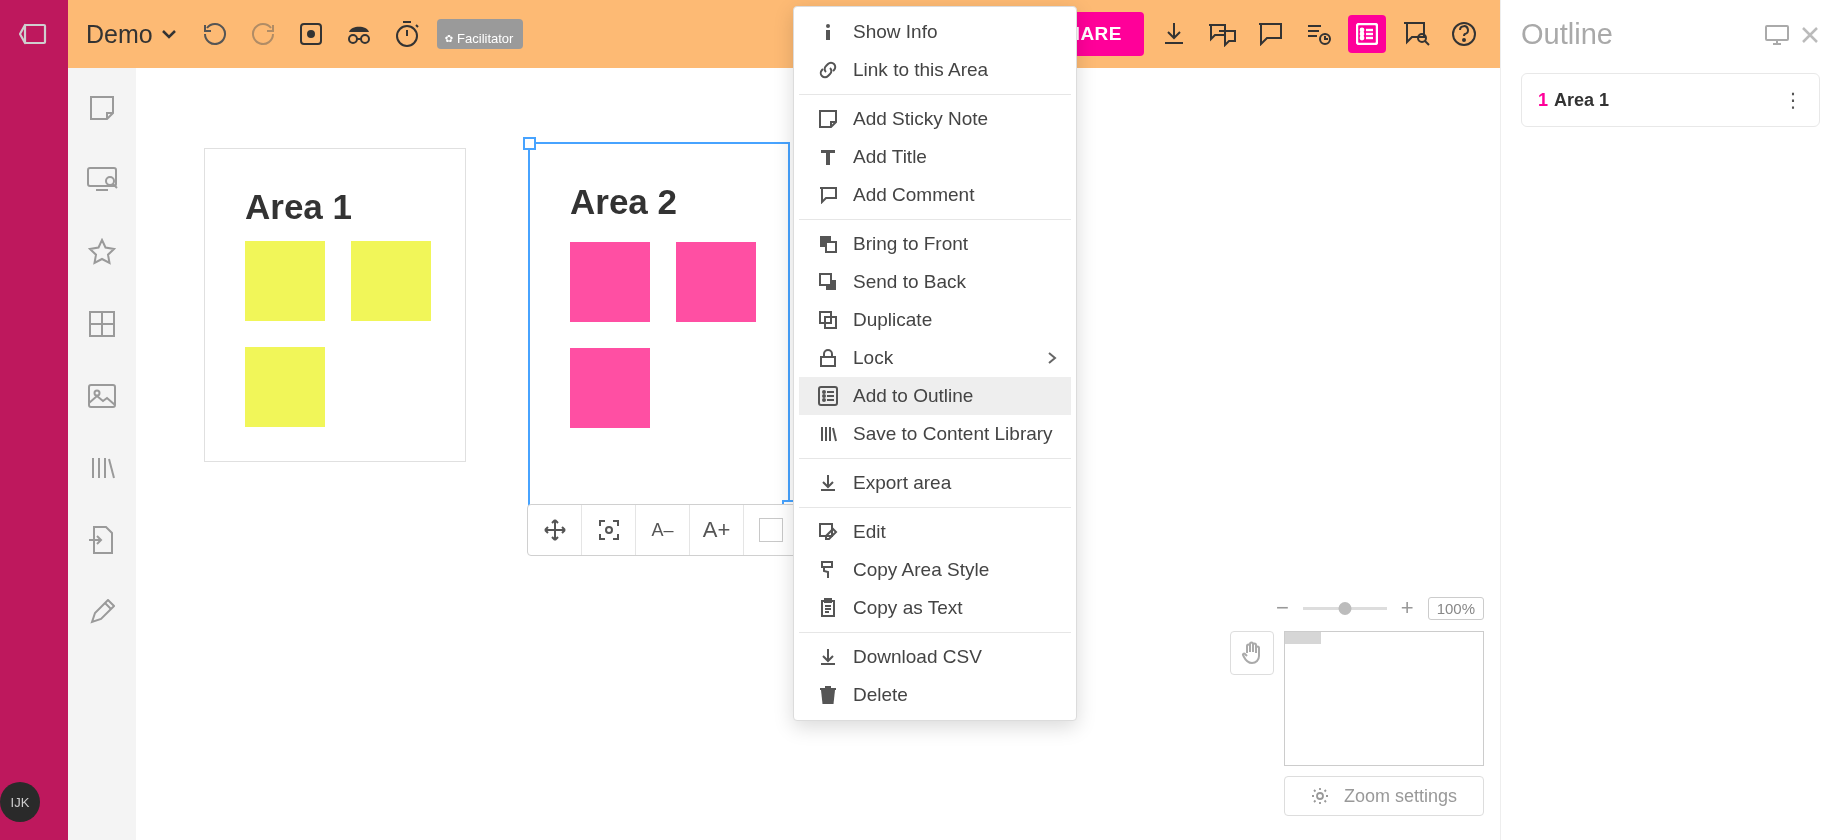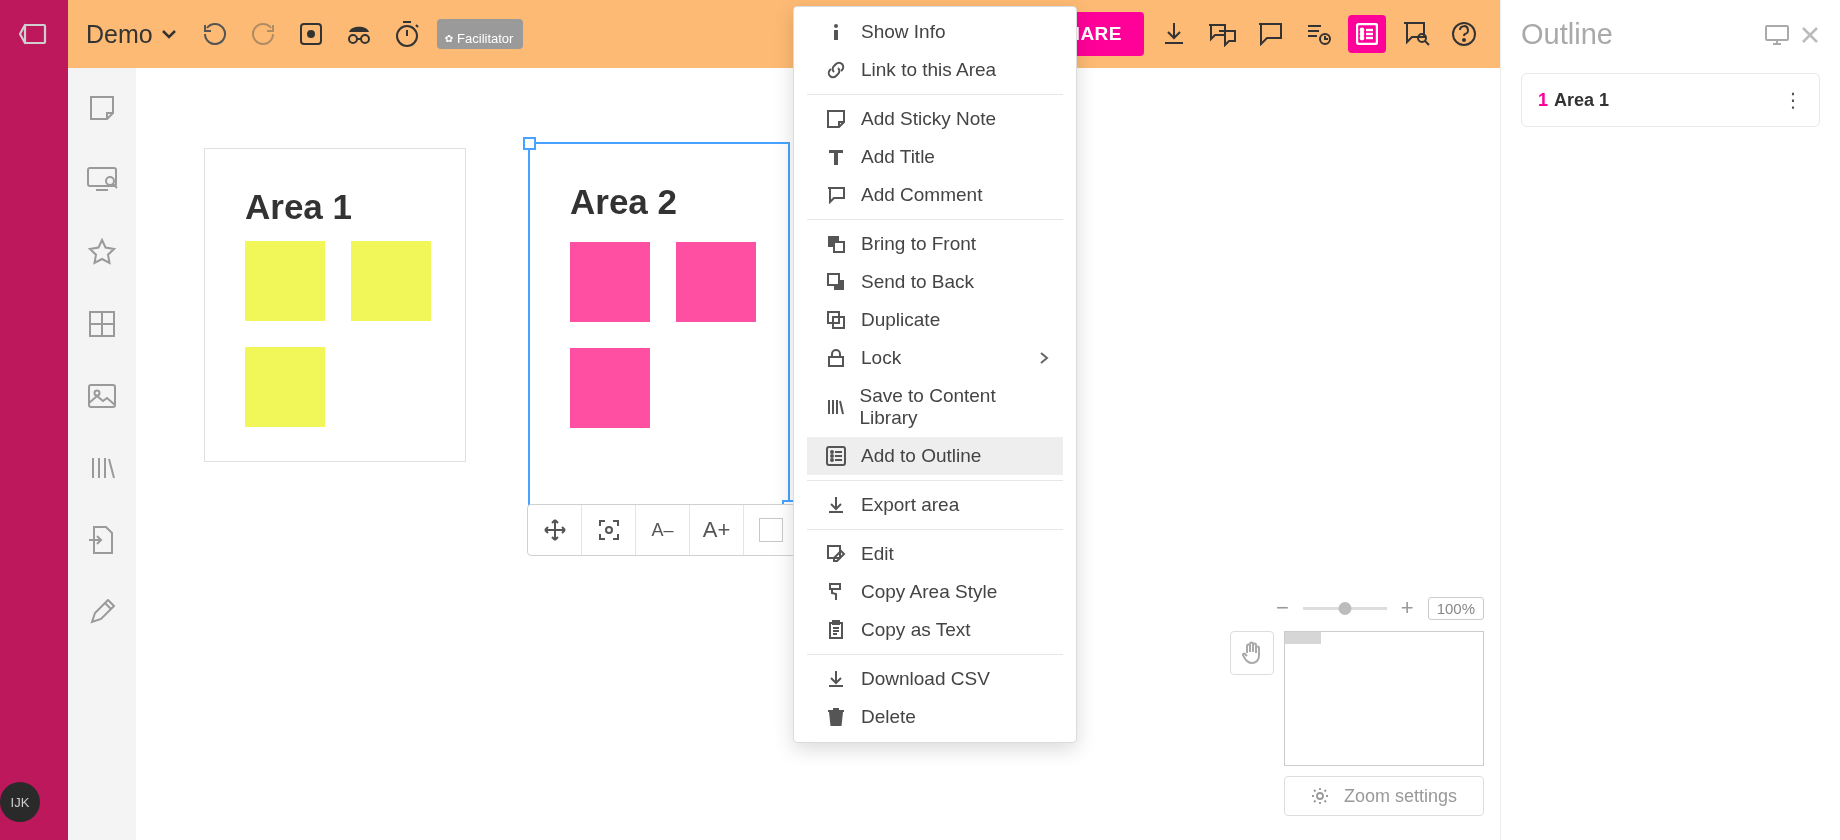--- a/index.html
+++ b/index.html
@@ -40,21 +40,21 @@
   .sel-handle { position:absolute; width:13px; height:13px; background:#fff; border:2px solid #47a3ff; }
   .area2 .h-tl{ left:-7px; top:-7px; } .area2 .h-br{ right:-7px; bottom:-7px; }
 
   
   .format-bar { position:absolute; left:527px; top:504px; height:52px; background:#fff; border:1px solid #d0d0d0; border-radius:4px; display:flex; align-items:center; }
   .format-bar .cell { width:54px; height:100%; display:flex; align-items:center; justify-content:center; border-right:1px solid #e5e5e5; color:#555; cursor:pointer;}
   .format-bar .swatch { width:24px; height:24px; border:1px solid #c8c8c8; }
   .format-bar .plus-cell { width:46px; display:flex; align-items:center; justify-content:center; border:1px dashed #bbb; margin:6px; height:38px; font-size:20px; color:#777; cursor:pointer;}
 
   
-  .ctx { position:absolute; left:793px; top:6px; width:284px; background:#fff; border:1px solid #dcdcdc; border-radius:4px; box-shadow:0 6px 20px rgba(0,0,0,0.15); padding:6px 13px; font-size:19px; color:#444; z-index:50; }
+  .ctx { position:absolute; left:793px; top:6px; width:284px; background:#fff; border:1px solid #dcdcdc; border-radius:4px; box-shadow:0 6px 20px rgba(0,0,0,0.15); padding:6px 5px; font-size:19px; color:#444; z-index:50; }
   .ctx .item { display:flex; align-items:center; gap:14px; padding:8px 18px; cursor:pointer; position:relative;}
   .ctx .item.hover { background:#eeeeee; }
   .ctx .sep { height:1px; background:#e6e6e6; margin:5px 0; }
   .ctx .ico { width:22px; height:22px; display:flex; align-items:center; justify-content:center; color:#666; }
   .ctx .chev { position:absolute; right:14px; color:#777; }
 
   
   .zoom-wrap { position:absolute; right:356px; bottom:24px; display:flex; flex-direction:column; align-items:flex-end; gap:10px; }
   .zoom-row { display:flex; align-items:center; gap:14px; color:#999;}
   .zoom-row .track { width:84px; height:3px; background:#ddd; position:relative; }
@@ -373,44 +373,44 @@
           <path d="M5 9V6a4 4 0 1 1 8 0v3"></path>
         </svg>
       </span>
       <span>Lock</span>
       <span class="chev">
         <svg width="10" height="14" viewBox="0 0 10 14" fill="none" stroke="#666" stroke-width="2">
           <path d="M2 2l6 5-6 5"></path>
         </svg>
       </span>
     </div>
-    <div class="item">
-      <span class="ico">
-        <svg width="20" height="20" viewBox="0 0 20 20" fill="none" stroke="#555" stroke-width="2">
-          <line x1="4" y1="3" x2="4" y2="17"></line>
-          <line x1="8" y1="3" x2="8" y2="17"></line>
-          <line x1="12" y1="3" x2="12" y2="17"></line>
-          <line x1="15" y1="4" x2="18" y2="17"></line>
-        </svg>
-      </span>
-      <span>Save to Content Library</span>
-    </div>
     <div class="item hover">
       <span class="ico">
         <svg width="20" height="20" viewBox="0 0 20 20" fill="none" stroke="#555" stroke-width="2">
           <rect x="1" y="1" width="18" height="18" rx="2"></rect>
           <circle cx="6" cy="6" r="1" fill="#555"></circle>
           <line x1="9" y1="6" x2="16" y2="6"></line>
           <circle cx="6" cy="10" r="1" fill="#555"></circle>
           <line x1="9" y1="10" x2="16" y2="10"></line>
           <circle cx="6" cy="14" r="1" fill="#555"></circle>
           <line x1="9" y1="14" x2="16" y2="14"></line>
         </svg>
       </span>
       <span>Add to Outline</span>
+    </div>
+    <div class="item">
+      <span class="ico">
+        <svg width="20" height="20" viewBox="0 0 20 20" fill="none" stroke="#555" stroke-width="2">
+          <line x1="4" y1="3" x2="4" y2="17"></line>
+          <line x1="8" y1="3" x2="8" y2="17"></line>
+          <line x1="12" y1="3" x2="12" y2="17"></line>
+          <line x1="15" y1="4" x2="18" y2="17"></line>
+        </svg>
+      </span>
+      <span>Save to Content Library</span>
     </div>
     <div class="sep"></div>
     <div class="item">
       <span class="ico">
         <svg width="20" height="20" viewBox="0 0 20 20" fill="none" stroke="#555" stroke-width="2">
           <path d="M10 2v11"></path>
           <path d="M5 9l5 5 5-5"></path>
           <path d="M3 17h14"></path>
         </svg>
       </span>

